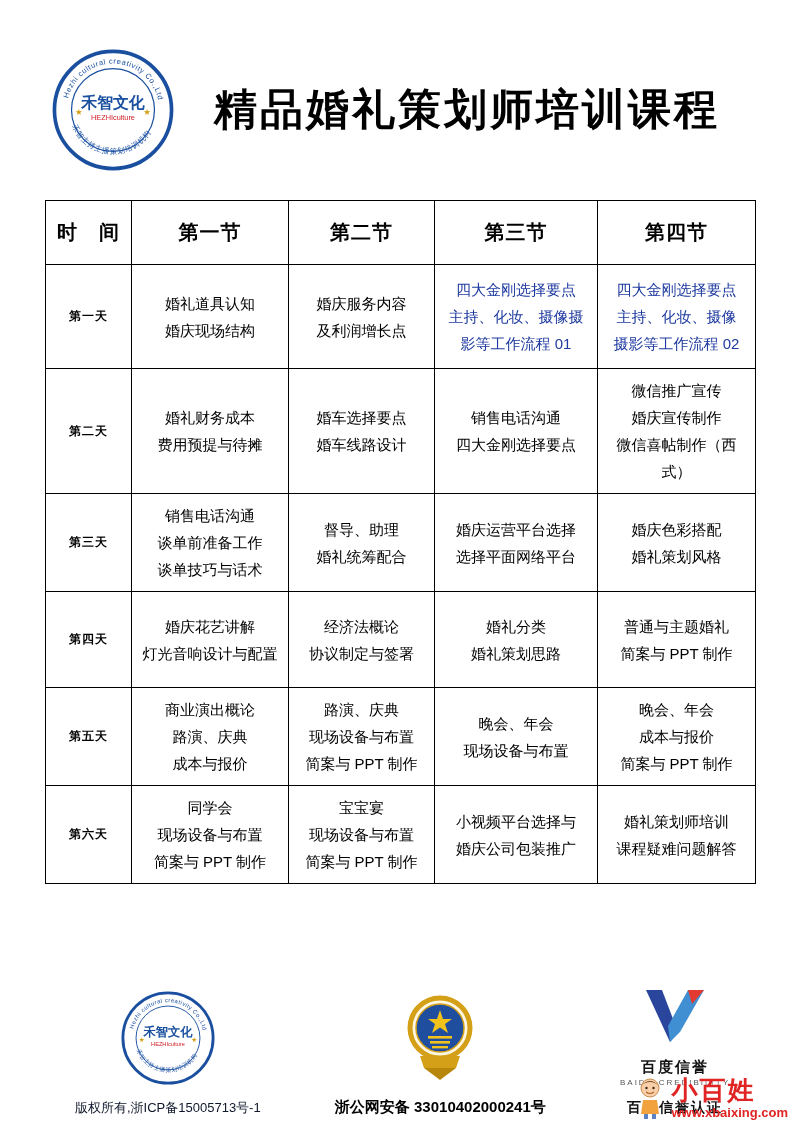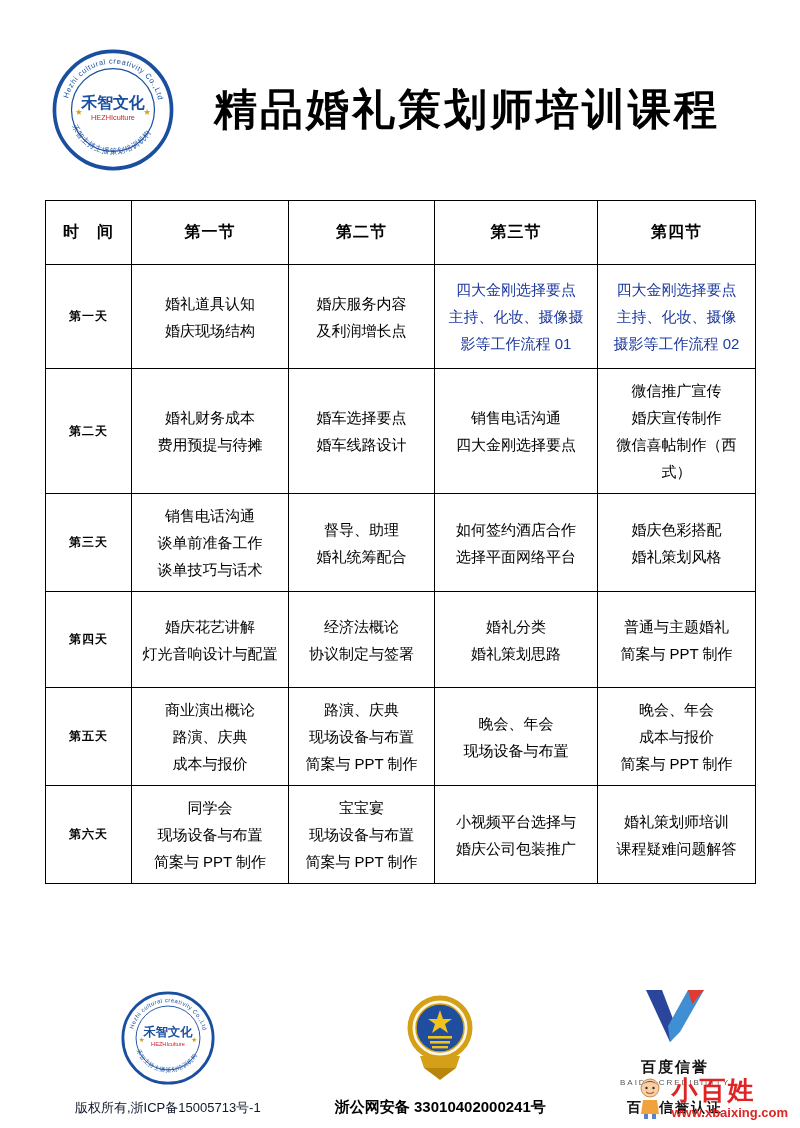--- a/index.html
+++ b/index.html
@@ -49,21 +49,21 @@
   table.course th, table.course td {
     border: 1px solid #000;
     text-align: center;
     vertical-align: middle;
     padding: 8px 5px;
   }
   table.course thead tr { height: 64px; }
   table.course tbody tr { height: 96px; }
   table.course tbody tr:first-child { height: 104px; }
   table.course th {
-    font-size: 16px;
+    font-size: 20px;
     font-weight: bold;
     letter-spacing: 1px;
   }
   td.day-cell {
     font-size: 12px;
     font-weight: bold;
     letter-spacing: 1px;
   }
   td.course-cell {
     font-size: 15px;
@@ -205,21 +205,21 @@
             <td class="course-cell">
               <div>销售电话沟通</div>
               <div>谈单前准备工作</div>
               <div>谈单技巧与话术</div>
             </td>
             <td class="course-cell">
               <div>督导、助理</div>
               <div>婚礼统筹配合</div>
             </td>
             <td class="course-cell">
-              <div>如何签约酒店合作</div>
+              <div>婚庆运营平台选择</div>
               <div>选择平面网络平台</div>
             </td>
             <td class="course-cell">
               <div>婚庆色彩搭配</div>
               <div>婚礼策划风格</div>
             </td>
           </tr>
           <tr>
             <td class="day-cell">第四天</td>
             <td class="course-cell">

